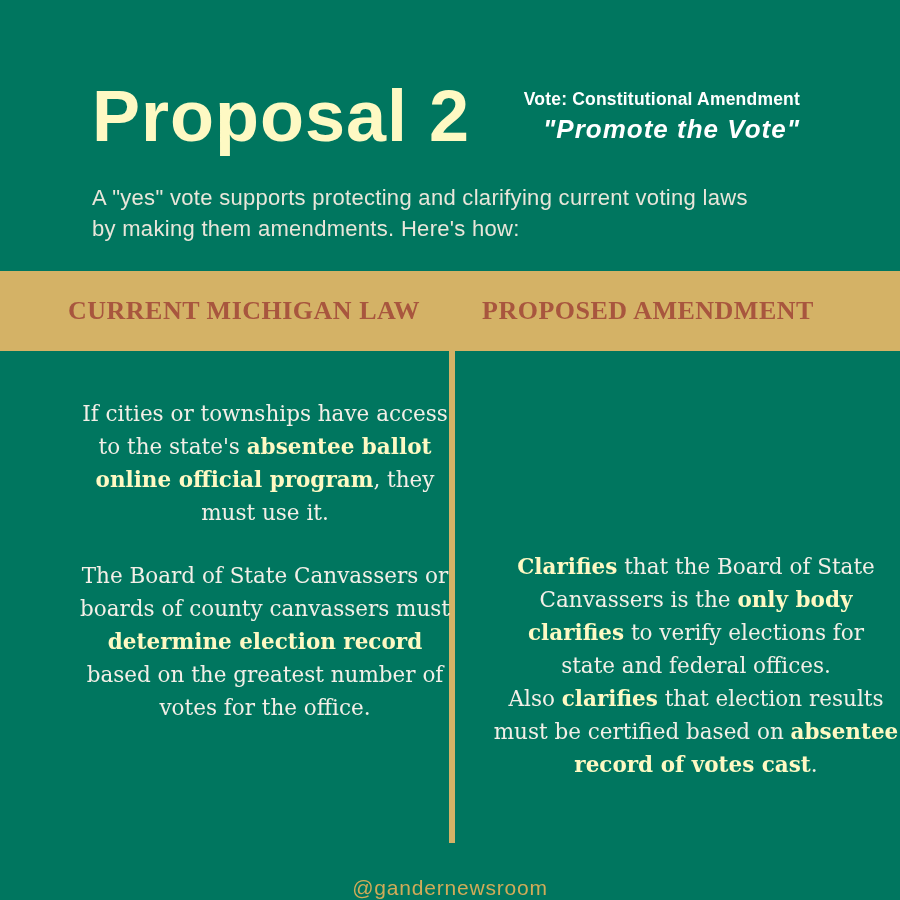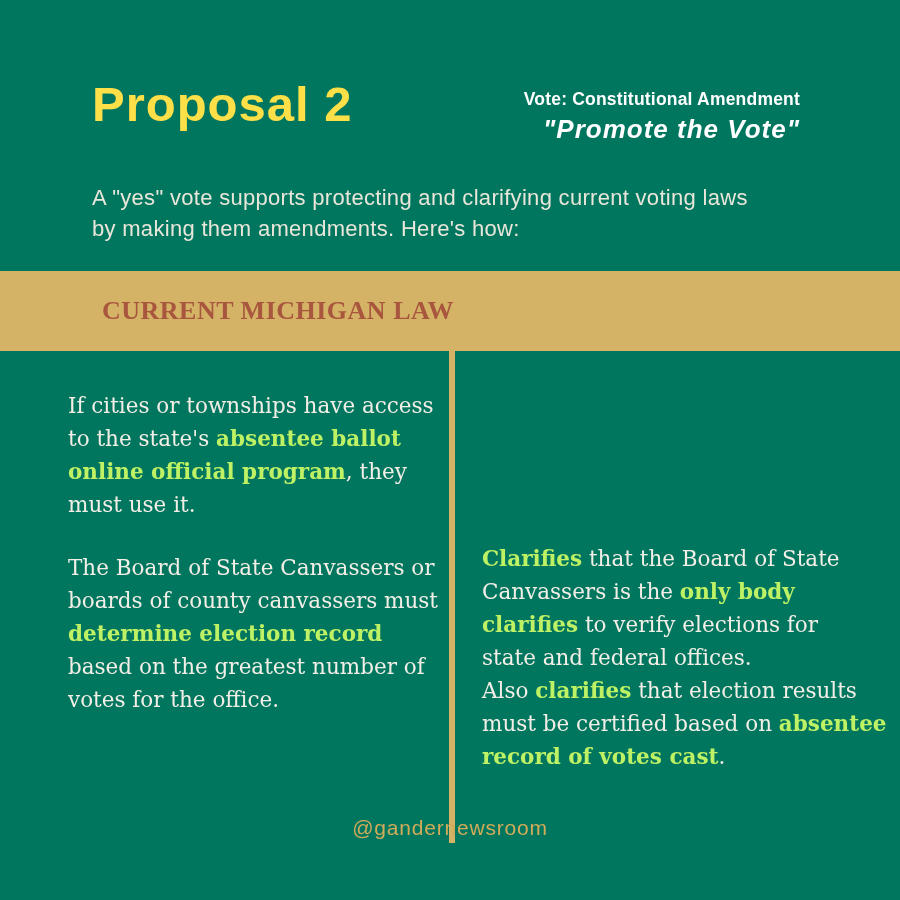--- a/index.html
+++ b/index.html
@@ -9,25 +9,25 @@
     height: 900px;
     background: var(--background, #00765f);
     overflow: hidden;
     font-family: "Liberation Sans", sans-serif;
   }
   .title {
     position: absolute;
     left: 92px;
     top: 80px;
     margin: 0;
-    font-size: 49px;
+    font-size: 72px;
     font-weight: 700;
     letter-spacing: 1px;
     line-height: 1;
-    color: #fde047;
+    color: #fef9c3;
   }
   .meta {
     position: absolute;
     top: 89px;
     right: 100px;
     text-align: right;
     color: #ffffff;
   }
   .meta-type {
     font-size: 17.5px;
@@ -65,47 +65,48 @@
     top: 0;
     height: 80px;
     display: flex;
     align-items: center;
     font-family: "Liberation Serif", serif;
     font-weight: 700;
     font-size: 26px;
     letter-spacing: 0.5px;
     color: var(--bannerText, #a8563e);
   }
-  .banner-header.left  { left: 68px; margin-left: 34px; }
+  .banner-header.left  { left: 68px; }
   .banner-header.right { left: 482px; }
   .divider {
     position: absolute;
     left: 449px;
     top: 351px;
     width: 6px;
     height: 492px;
     background: var(--gold, #d4b266);
   }
   .cell {
     position: absolute;
-    margin: 0;
+    margin: 8px;
     font-family: "DejaVu Serif", serif;
     font-size: 21.5px;
     line-height: 33px;
     color: var(--bodyText, #f3efe7);
+    text-align: center;
   }
-  .cell strong { color: #bef264; font-weight: 700; }
+  .cell strong { color: #fef9c3; font-weight: 700; }
   .cell.l1 { left: 68px;  top: 389px; width: 378px; }
   .cell.r1 { left: 482px; top: 389px; width: 412px; }
   .cell.l2 { left: 68px;  top: 551px; width: 378px; }
   .cell.r2 { left: 482px; top: 542px; width: 412px; }
   .footer {
     position: absolute;
     left: 0;
-    top: 816px;
+    top: 876px;
     width: 900px;
     text-align: center;
     font-size: 21px;
     font-weight: 400;
     letter-spacing: 0.8px;
     color: var(--footerText, #d1ab58);
   }
 </style>
 </head>
 <body>
@@ -116,20 +117,21 @@
 
   <div class="meta">
     <div class="meta-type">Vote: Constitutional Amendment</div>
     <div class="meta-nickname">"Promote the Vote"</div>
   </div>
 
   <p class="intro">A "yes" vote supports protecting and clarifying current voting laws<br>by making them amendments. Here's how:</p>
 
   <div class="banner">
     <div class="banner-header left">CURRENT MICHIGAN LAW</div>
+    <div class="banner-header right">PROPOSED AMENDMENT</div>
   </div>
 
   <div class="divider"></div>
 
   <p class="cell l1">If cities or townships have access<br>to the state's <strong>absentee ballot</strong><br><strong>online official program</strong>, they<br>must use it.</p>
 
 
   <p class="cell l2">The Board of State Canvassers or<br>boards of county canvassers must<br><strong>determine election record</strong><br>based on the greatest number of<br>votes for the office.</p>
 
   <p class="cell r2"><strong>Clarifies</strong> that the Board of State<br>Canvassers is the <strong>only body</strong><br><strong>clarifies</strong> to verify elections for<br>state and federal offices.<br>Also <strong>clarifies</strong> that election results<br>must be certified based on <strong>absentee</strong><br><strong>record of votes cast</strong>.</p>

